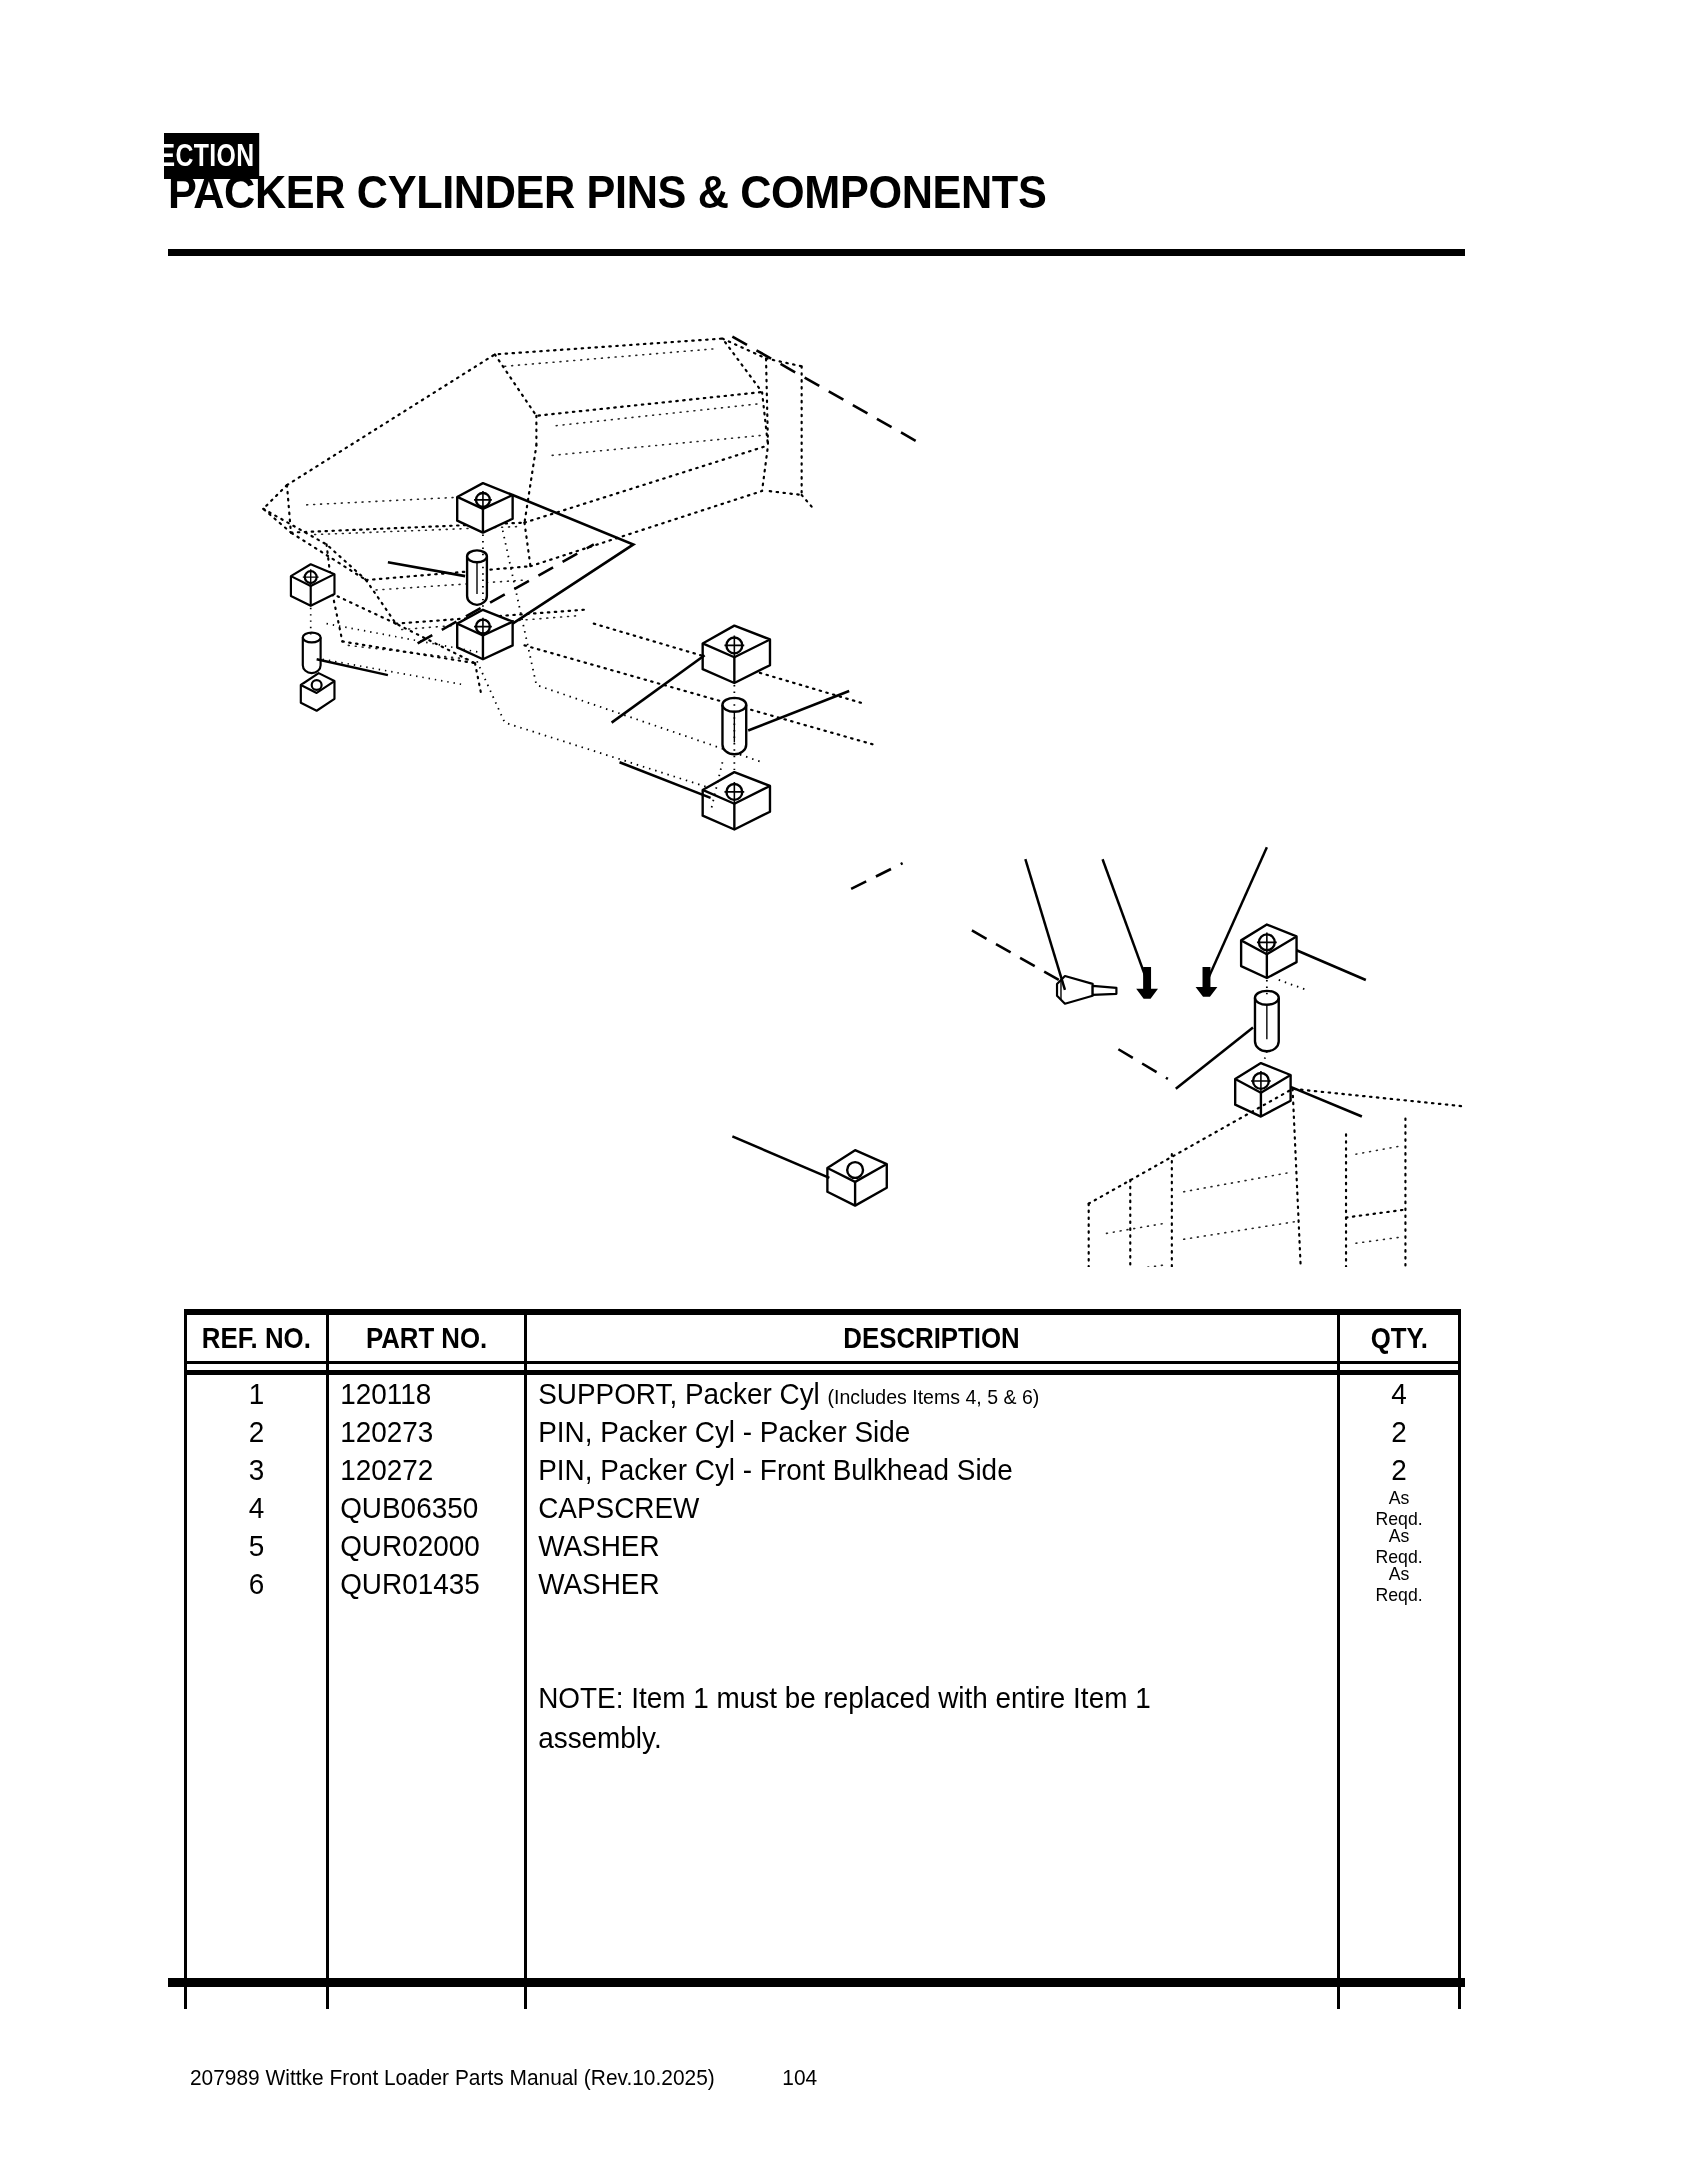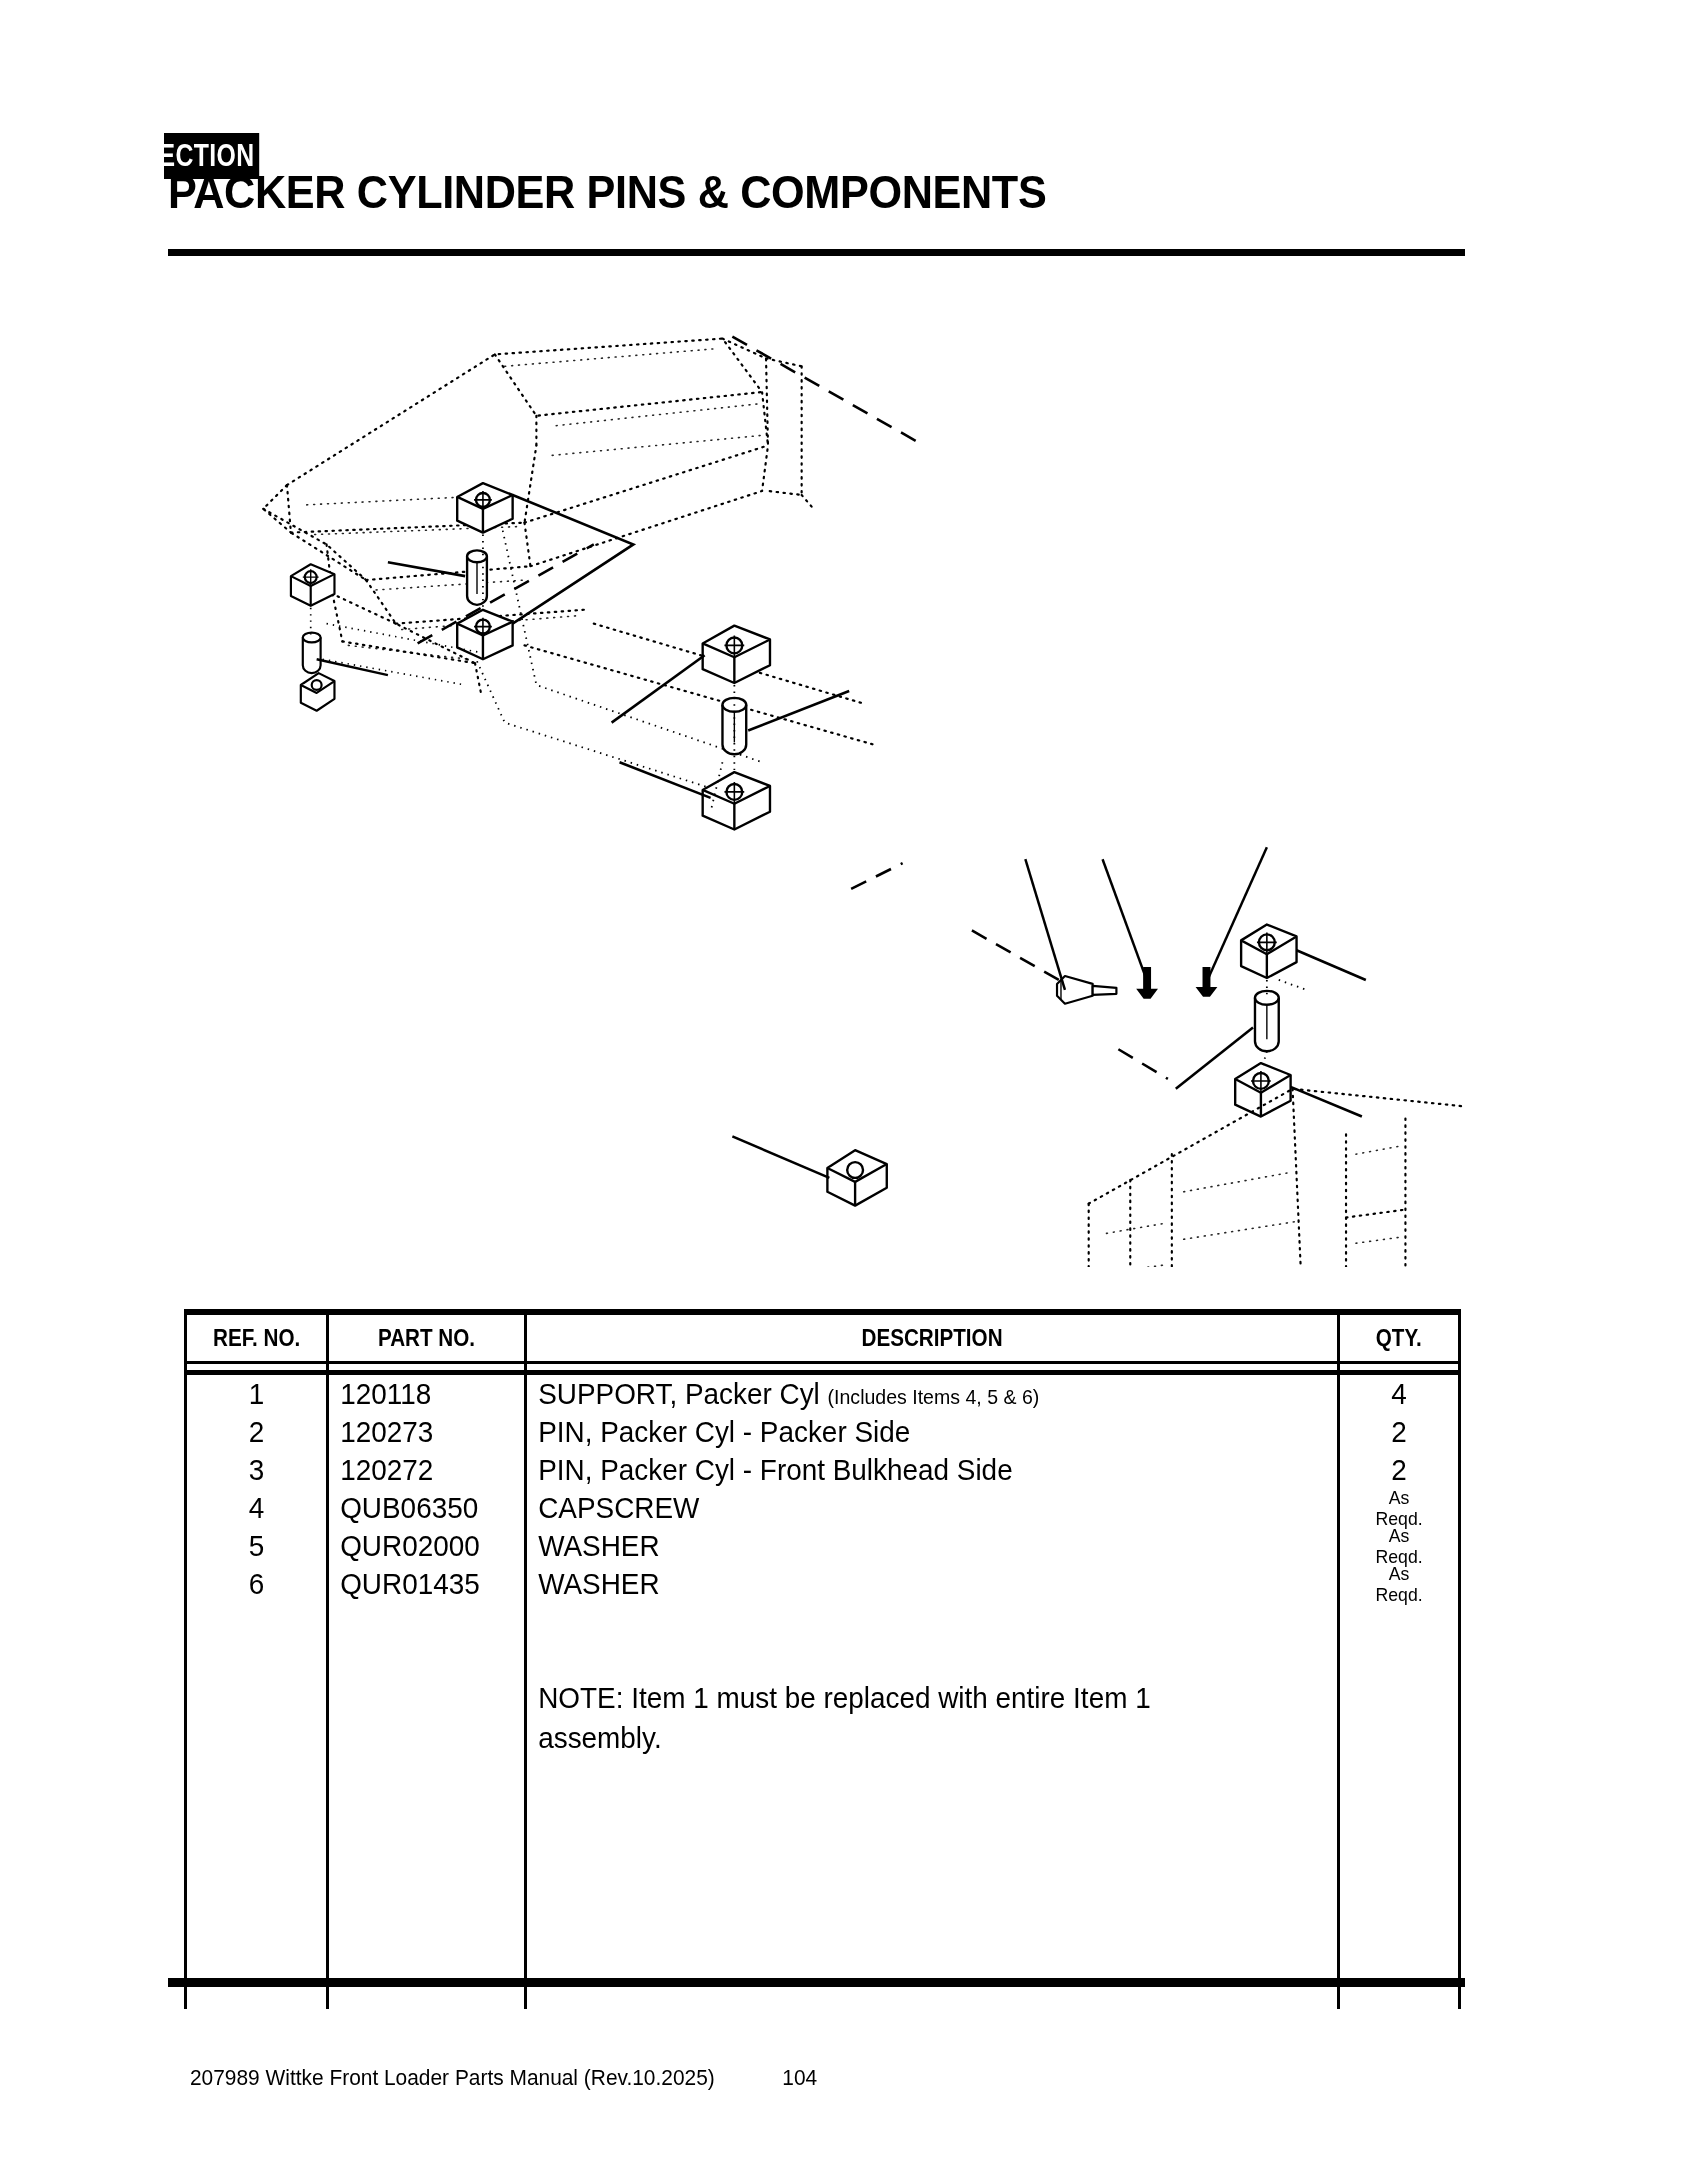--- a/index.html
+++ b/index.html
@@ -85,21 +85,21 @@
     border-right: 3px solid #000;
     padding: 0;
     vertical-align: top;
   }
   .parts-table thead th {
     border-top: 6px solid #000;
     border-bottom: 3px solid #000;
     height: 46px;
     font-family: "Liberation Sans", sans-serif;
     font-weight: bold;
-    font-size: 24px;
+    font-size: 30px;
     text-align: center;
     vertical-align: middle;
     letter-spacing: 0px;
   }
   .parts-table thead th > span {
     display: inline-block;
     transform: scaleX(0.86);
   }
   .hdr-spacer td {
     height: 6px;

